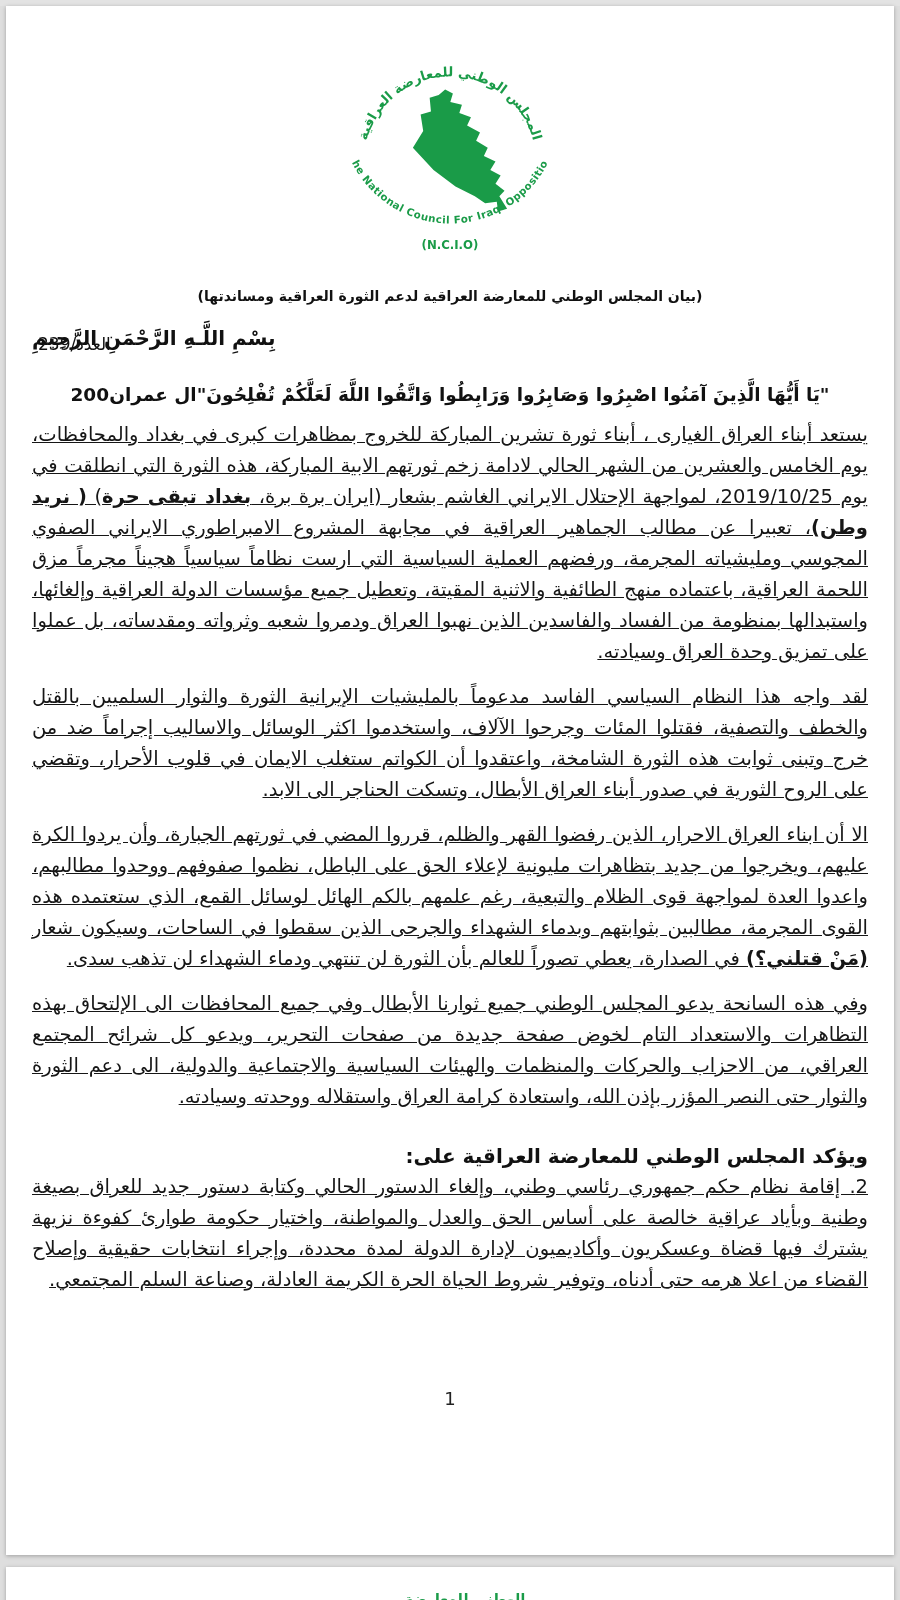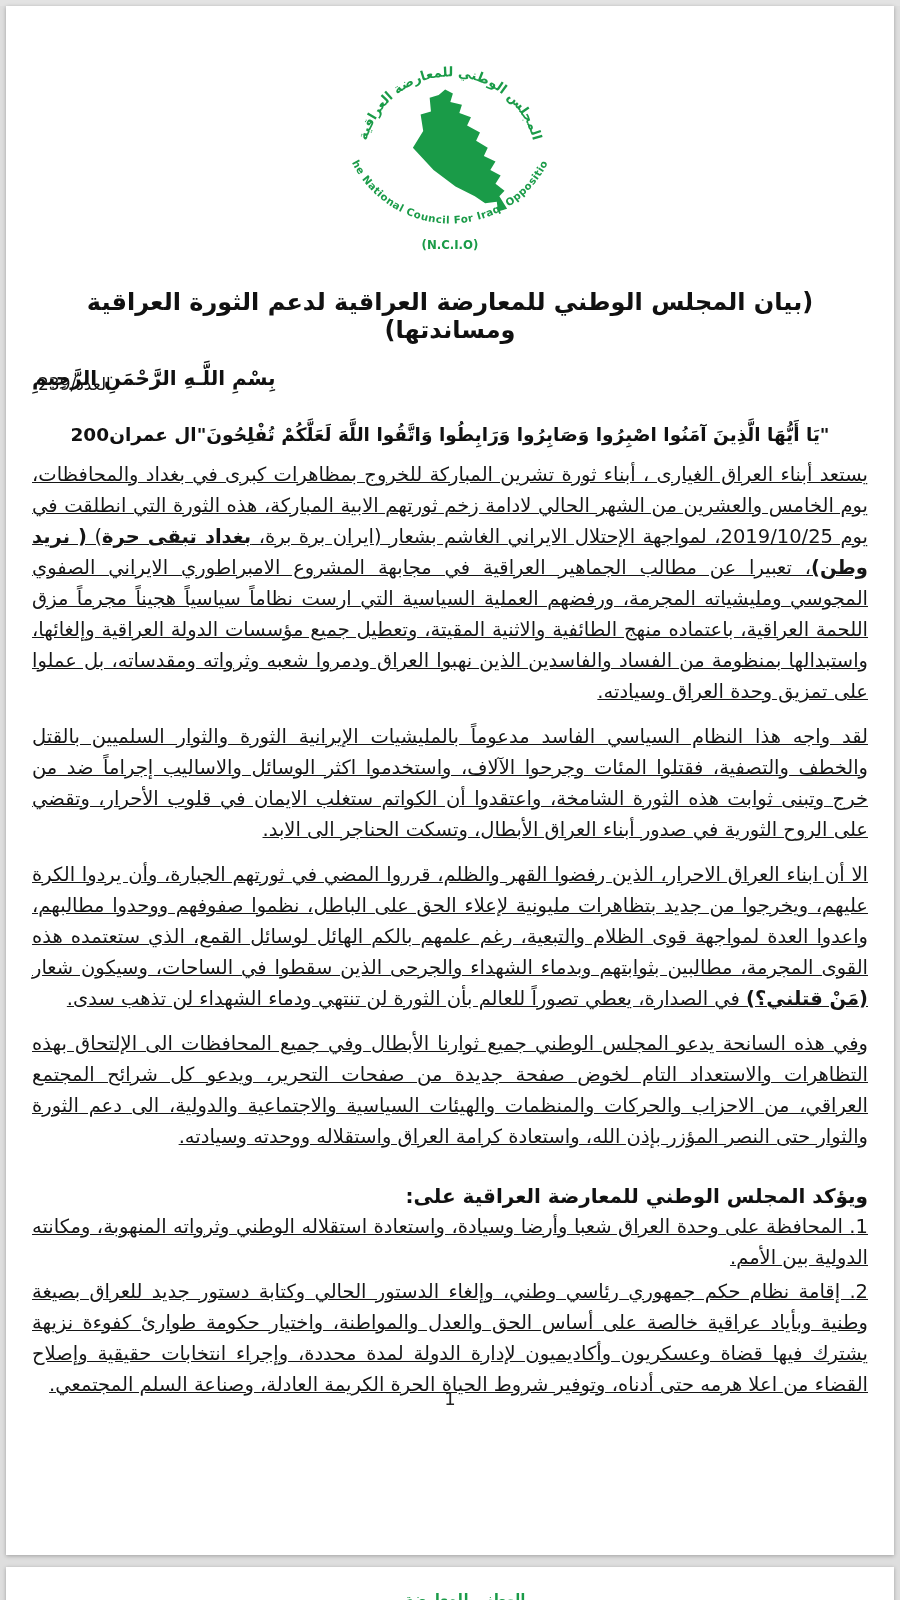--- a/index.html
+++ b/index.html
@@ -19,21 +19,21 @@
     height:1549px;margin-top:6px;position:relative;
     padding:34px 26px 0 26px;
   }
   .logo-wrap{text-align:center;}
   .logo-wrap svg{display:inline-block;}
   .logo-ar-arc{font-size:13.5px;font-weight:bold;fill:#1a9b48;font-family:"DejaVu Sans",sans-serif;}
   .logo-en-arc{font-size:10.5px;font-weight:bold;fill:#1a9b48;letter-spacing:.5px;font-family:"DejaVu Sans",sans-serif;}
   .logo-acronym{font-size:12px;font-weight:bold;fill:#1a9b48;font-family:"DejaVu Sans",sans-serif;}
   .doc-title{
     direction:rtl;text-align:center;
-    font-weight:bold;font-size:24px;color:#111;
+    font-weight:bold;font-size:14px;color:#111;
     margin:24px 0 0 0;
   }
   .bismillah-row{position:relative;margin-top:22px;height:34px;}
   .issue-number{
     position:absolute;left:6px;top:8px;
     direction:rtl;font-size:17px;color:#111;
   }
   .bismillah{
     direction:rtl;text-align:left;
     font-weight:bold;font-size:20px;color:#111;
@@ -111,21 +111,20 @@
       <p class="para"><span>يستعد أبناء العراق الغيارى ، أبناء ثورة تشرين المباركة للخروج بمظاهرات كبرى في بغداد والمحافظات، يوم الخامس والعشرين من الشهر الحالي لادامة زخم ثورتهم الابية المباركة، هذه الثورة التي انطلقت في يوم 2019/10/25، لمواجهة الإحتلال الايراني الغاشم بشعار (ايران برة برة، </span><b>بغداد تبقى حرة</b><span>) </span><b>( نريد وطن)</b><span>، تعبيرا عن مطالب الجماهير العراقية في مجابهة المشروع الامبراطوري الايراني الصفوي المجوسي ومليشياته المجرمة، ورفضهم العملية السياسية التي ارست نظاماً سياسياً هجيناً مجرماً مزق اللحمة العراقية، باعتماده منهج الطائفية والاثنية المقيتة، وتعطيل جميع مؤسسات الدولة العراقية وإلغائها، واستبدالها بمنظومة من الفساد والفاسدين الذين نهبوا العراق ودمروا شعبه وثرواته ومقدساته، بل عملوا على تمزيق وحدة العراق وسيادته.</span></p>
 
       <p class="para">لقد واجه هذا النظام السياسي الفاسد مدعوماً بالمليشيات الإيرانية الثورة والثوار السلميين بالقتل والخطف والتصفية، فقتلوا المئات وجرحوا الآلاف، واستخدموا اكثر الوسائل والاساليب إجراماً ضد من خرج وتبنى ثوابت هذه الثورة الشامخة، واعتقدوا أن الكواتم ستغلب الايمان في قلوب الأحرار، وتقضي على الروح الثورية في صدور أبناء العراق الأبطال، وتسكت الحناجر الى الابد.</p>
 
       <p class="para"><span>الا أن ابناء العراق الاحرار، الذين رفضوا القهر والظلم، قرروا المضي في ثورتهم الجبارة، وأن يردوا الكرة عليهم، ويخرجوا من جديد بتظاهرات مليونية لإعلاء الحق على الباطل، نظموا صفوفهم ووحدوا مطالبهم، واعدوا العدة لمواجهة قوى الظلام والتبعية، رغم علمهم بالكم الهائل لوسائل القمع، الذي ستعتمده هذه القوى المجرمة، مطالبين بثوابتهم وبدماء الشهداء والجرحى الذين سقطوا في الساحات، وسيكون شعار </span><b>(مَنْ قتلني؟)</b><span> في الصدارة، يعطي تصوراً للعالم بأن الثورة لن تنتهي ودماء الشهداء لن تذهب سدى.</span></p>
 
       <p class="para">وفي هذه السانحة يدعو المجلس الوطني جميع ثوارنا الأبطال وفي جميع المحافظات الى الإلتحاق بهذه التظاهرات والاستعداد التام لخوض صفحة جديدة من صفحات التحرير، ويدعو كل شرائح المجتمع العراقي، من الاحزاب والحركات والمنظمات والهيئات السياسية والاجتماعية والدولية، الى دعم الثورة والثوار حتى النصر المؤزر بإذن الله، واستعادة كرامة العراق واستقلاله ووحدته وسيادته.</p>
 
       <p class="section-heading">ويؤكد المجلس الوطني للمعارضة العراقية على:</p>
 
-      <p class="para list-item">1. المحافظة على وحدة العراق شعبا وأرضا وسيادة، واستعادة استقلاله الوطني وثرواته المنهوبة، ومكانته الدولية بين الأمم.</p>
 
       <p class="para list-item">2. إقامة نظام حكم جمهوري رئاسي وطني، وإلغاء الدستور الحالي وكتابة دستور جديد للعراق بصيغة وطنية وبأياد عراقية خالصة على أساس الحق والعدل والمواطنة، واختيار حكومة طوارئ كفوءة نزيهة يشترك فيها قضاة وعسكريون وأكاديميون لإدارة الدولة لمدة محددة، وإجراء انتخابات حقيقية وإصلاح القضاء من اعلا هرمه حتى أدناه، وتوفير شروط الحياة الحرة الكريمة العادلة، وصناعة السلم المجتمعي.</p>
 
     </div>
 
     <div class="page-number">1</div>
 
   </div>
 
   <div class="page-gap"></div>

